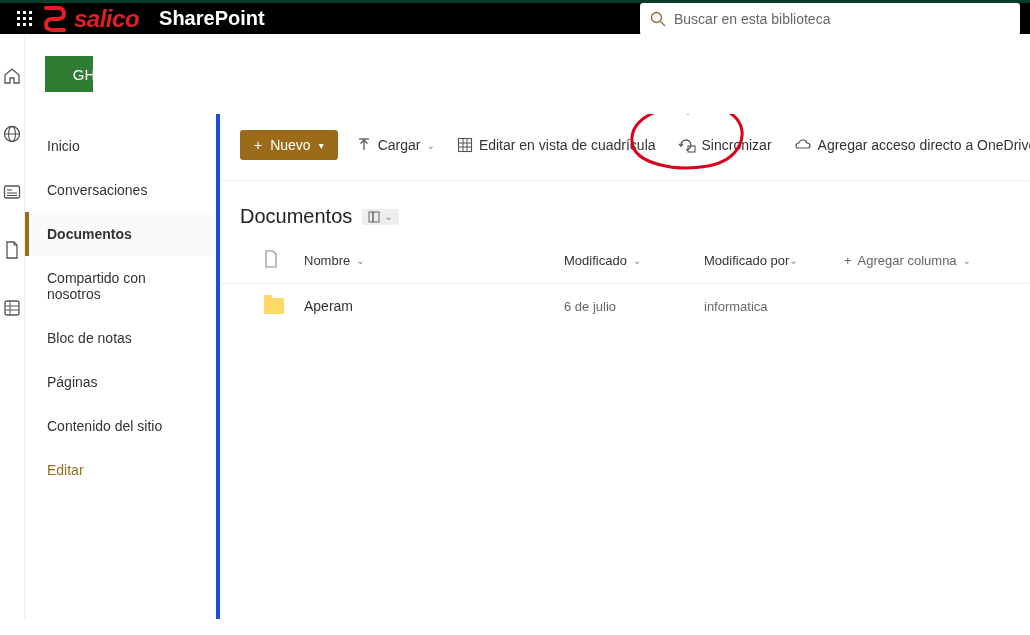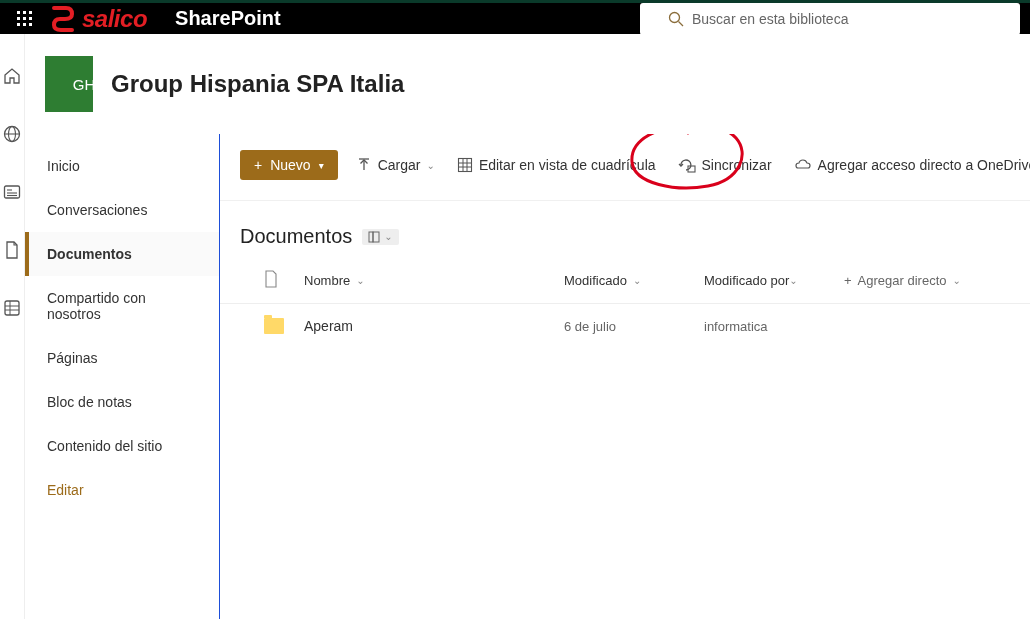--- a/index.html
+++ b/index.html
@@ -1,41 +1,41 @@
 <!DOCTYPE html>
 <html><head>
 <meta charset="utf-8">
 <style>
 * { box-sizing: border-box; margin: 0; padding: 0; font-family: "Segoe UI", Arial, sans-serif; }
 body { width: 1030px; height: 635px; overflow: hidden; background: #fff; position: relative; }
 
-.topbar { height: 34px; background: #000; display: flex; align-items: center; padding: 0 10px; gap: 8px; border-top: 3px solid #0a3a2a; }
+.topbar { height: 34px; background: #000; display: flex; align-items: center; padding: 0 10px; border-top: 3px solid #0a3a2a; }
 .waffle { width: 30px; height: 30px; display: flex; align-items: center; justify-content: center; color: #fff; font-size: 16px; cursor: pointer; }
 .logo { color: #e31e24; font-weight: 700; font-size: 24px; font-style: italic; letter-spacing: -0.5px; display: flex; align-items: center; gap: 4px; }
 .logo-mark svg { display: block; }
 .brand { color: #fff; font-size: 20px; font-weight: 600; margin-left: 20px; }
-.search { margin-left: auto; display: flex; align-items: center; background: #fff; border-radius: 3px; height: 32px; width: 380px; padding: 0 28px; gap: 8px; }
+.search { margin-left: auto; display: flex; align-items: center; background: #fff; border-radius: 3px; height: 32px; width: 380px; padding: 0 10px; gap: 8px; }
 .search svg { flex: none; }
 .search input { border: none; outline: none; width: 100%; font-size: 14px; color: #333; }
 .search input::placeholder { color: #666; }
 
 .shell { display: flex; height: calc(100% - 50px); }
 
 .rail { width: 46px; background: #fff; border-right: 1px solid #eee; display: flex; flex-direction: column; align-items: center; padding-top: 30px; gap: 34px; }
 .rail-item { width: 24px; height: 24px; display: flex; align-items: center; justify-content: center; color: #555; cursor: pointer; }
 
 .main { flex: 1; display: flex; flex-direction: column; }
 
 .site-header { display: flex; align-items: center; gap: 18px; padding: 22px 20px 22px 20px; }
-.site-logo { width: 48px; height: 56px; background: #2e7d32; color: #fff; display: flex; align-items: center; justify-content: center; font-size: 15px; font-weight: 400; padding-left: 30px; }
+.site-logo { width: 48px; height: 36px; background: #2e7d32; color: #fff; display: flex; align-items: center; justify-content: center; font-size: 15px; font-weight: 400; padding-left: 30px; }
 .site-title { font-size: 24px; font-weight: 600; color: #222; }
 
 .body-row { display: flex; flex: 1; overflow: hidden; }
 
-.sidenav { width: 195px; border-right: 1px solid #1d4ed8; padding-top: 10px; }
+.sidenav { width: 195px; border-right: 4px solid #1d4ed8; padding-top: 10px; }
 .sidenav-item { padding: 14px 22px; font-size: 14px; color: #333; cursor: pointer; }
 .sidenav-item.active { font-weight: 600; border-left: 4px solid #9c6b1a; padding-left: 18px; background: #fafafa; }
 .sidenav-edit { color: #9c6b1a; }
 
 .content { flex: 1; padding: 10px 0 0 0; overflow: hidden; position: relative;}
 
 .cmdbar { display: flex; align-items: center; gap: 14px; padding: 6px 20px 20px 20px; font-size: 14px; color: #333; border-bottom: 1px solid #f0f0f0; }
 .btn-new { background: #9c6b1a; color: #fff; padding: 7px 14px; border-radius: 3px; display: flex; align-items: center; gap: 8px; font-size: 14px; cursor: pointer; }
 .cmd { display: flex; align-items: center; gap: 6px; cursor: pointer; padding: 4px 4px; white-space: nowrap; }
 .cmd svg { flex: none; }
@@ -131,32 +131,31 @@
           <line x1="3" y1="12" x2="17" y2="12" stroke="#555" stroke-width="1"></line>
           <line x1="8" y1="3" x2="8" y2="17" stroke="#555" stroke-width="1"></line>
         </svg>
     </div>
   </div>
 
   <div class="main">
 
     <div class="site-header">
       <div class="site-logo">GH</div>
-      <div class="site-title">Group Hispania SPA Italia</div>
     </div>
 
     <div class="body-row">
 
       <div class="sidenav">
         <div class="sidenav-item">Inicio</div>
         <div class="sidenav-item">Conversaciones</div>
         <div class="sidenav-item active">Documentos</div>
         <div class="sidenav-item">Compartido con nosotros</div>
+        <div class="sidenav-item">Bloc de notas</div>
         <div class="sidenav-item">Páginas</div>
-        <div class="sidenav-item">Bloc de notas</div>
         <div class="sidenav-item">Contenido del sitio</div>
         <div class="sidenav-item sidenav-edit">Editar</div>
       </div>
 
       <div class="content">
 
         <div class="cmdbar">
           <div class="btn-new">
             <span>+</span>
             <span>Nuevo</span>
@@ -222,21 +221,21 @@
           <div class="col-mod">
             <span>Modificado</span>
               <span class="chev">⌄</span>
           </div>
           <div class="col-modby">
             <span>Modificado por</span>
               <span class="chev">⌄</span>
           </div>
           <div class="col-add">
             <span>+</span>
-            <span>Agregar directo</span>
+            <span>Agregar columna</span>
               <span class="chev">⌄</span>
           </div>
         </div>
 
         <div class="listrow">
           <div class="col-icon">
               <div class="folder-ico"></div>
             </div>
           <div class="col-name">Aperam</div>
           <div class="col-mod muted">6 de julio</div>

